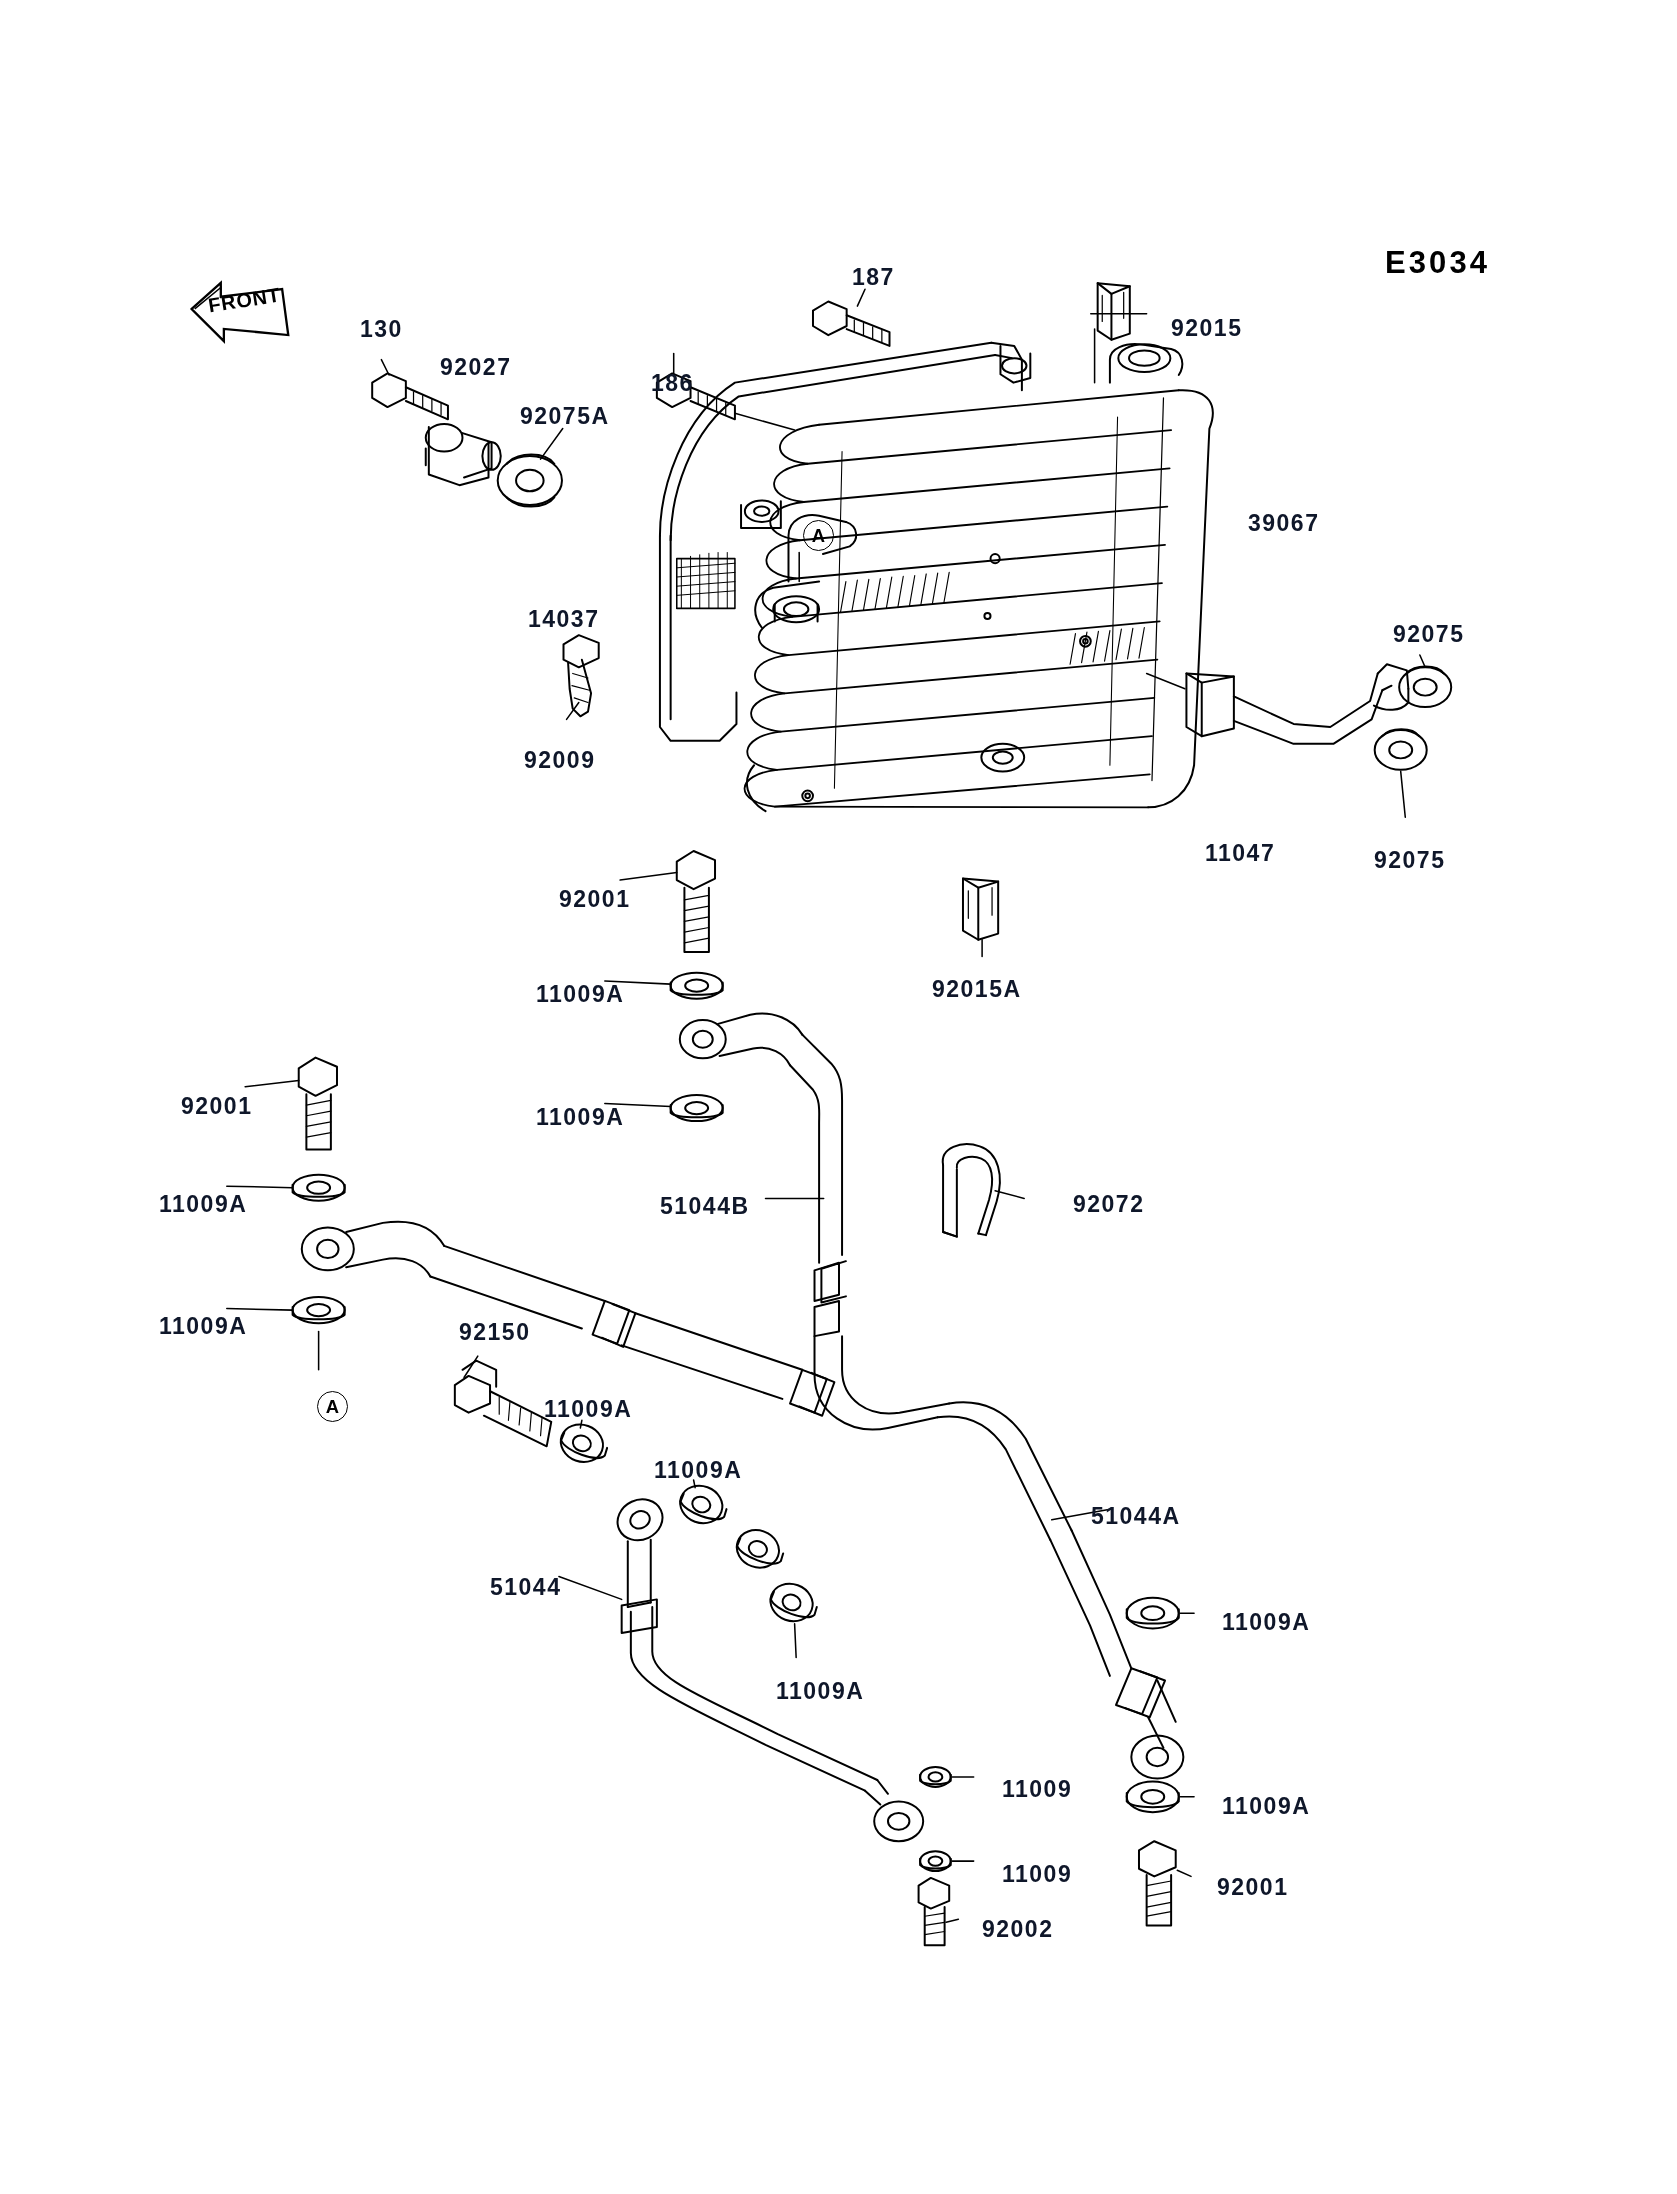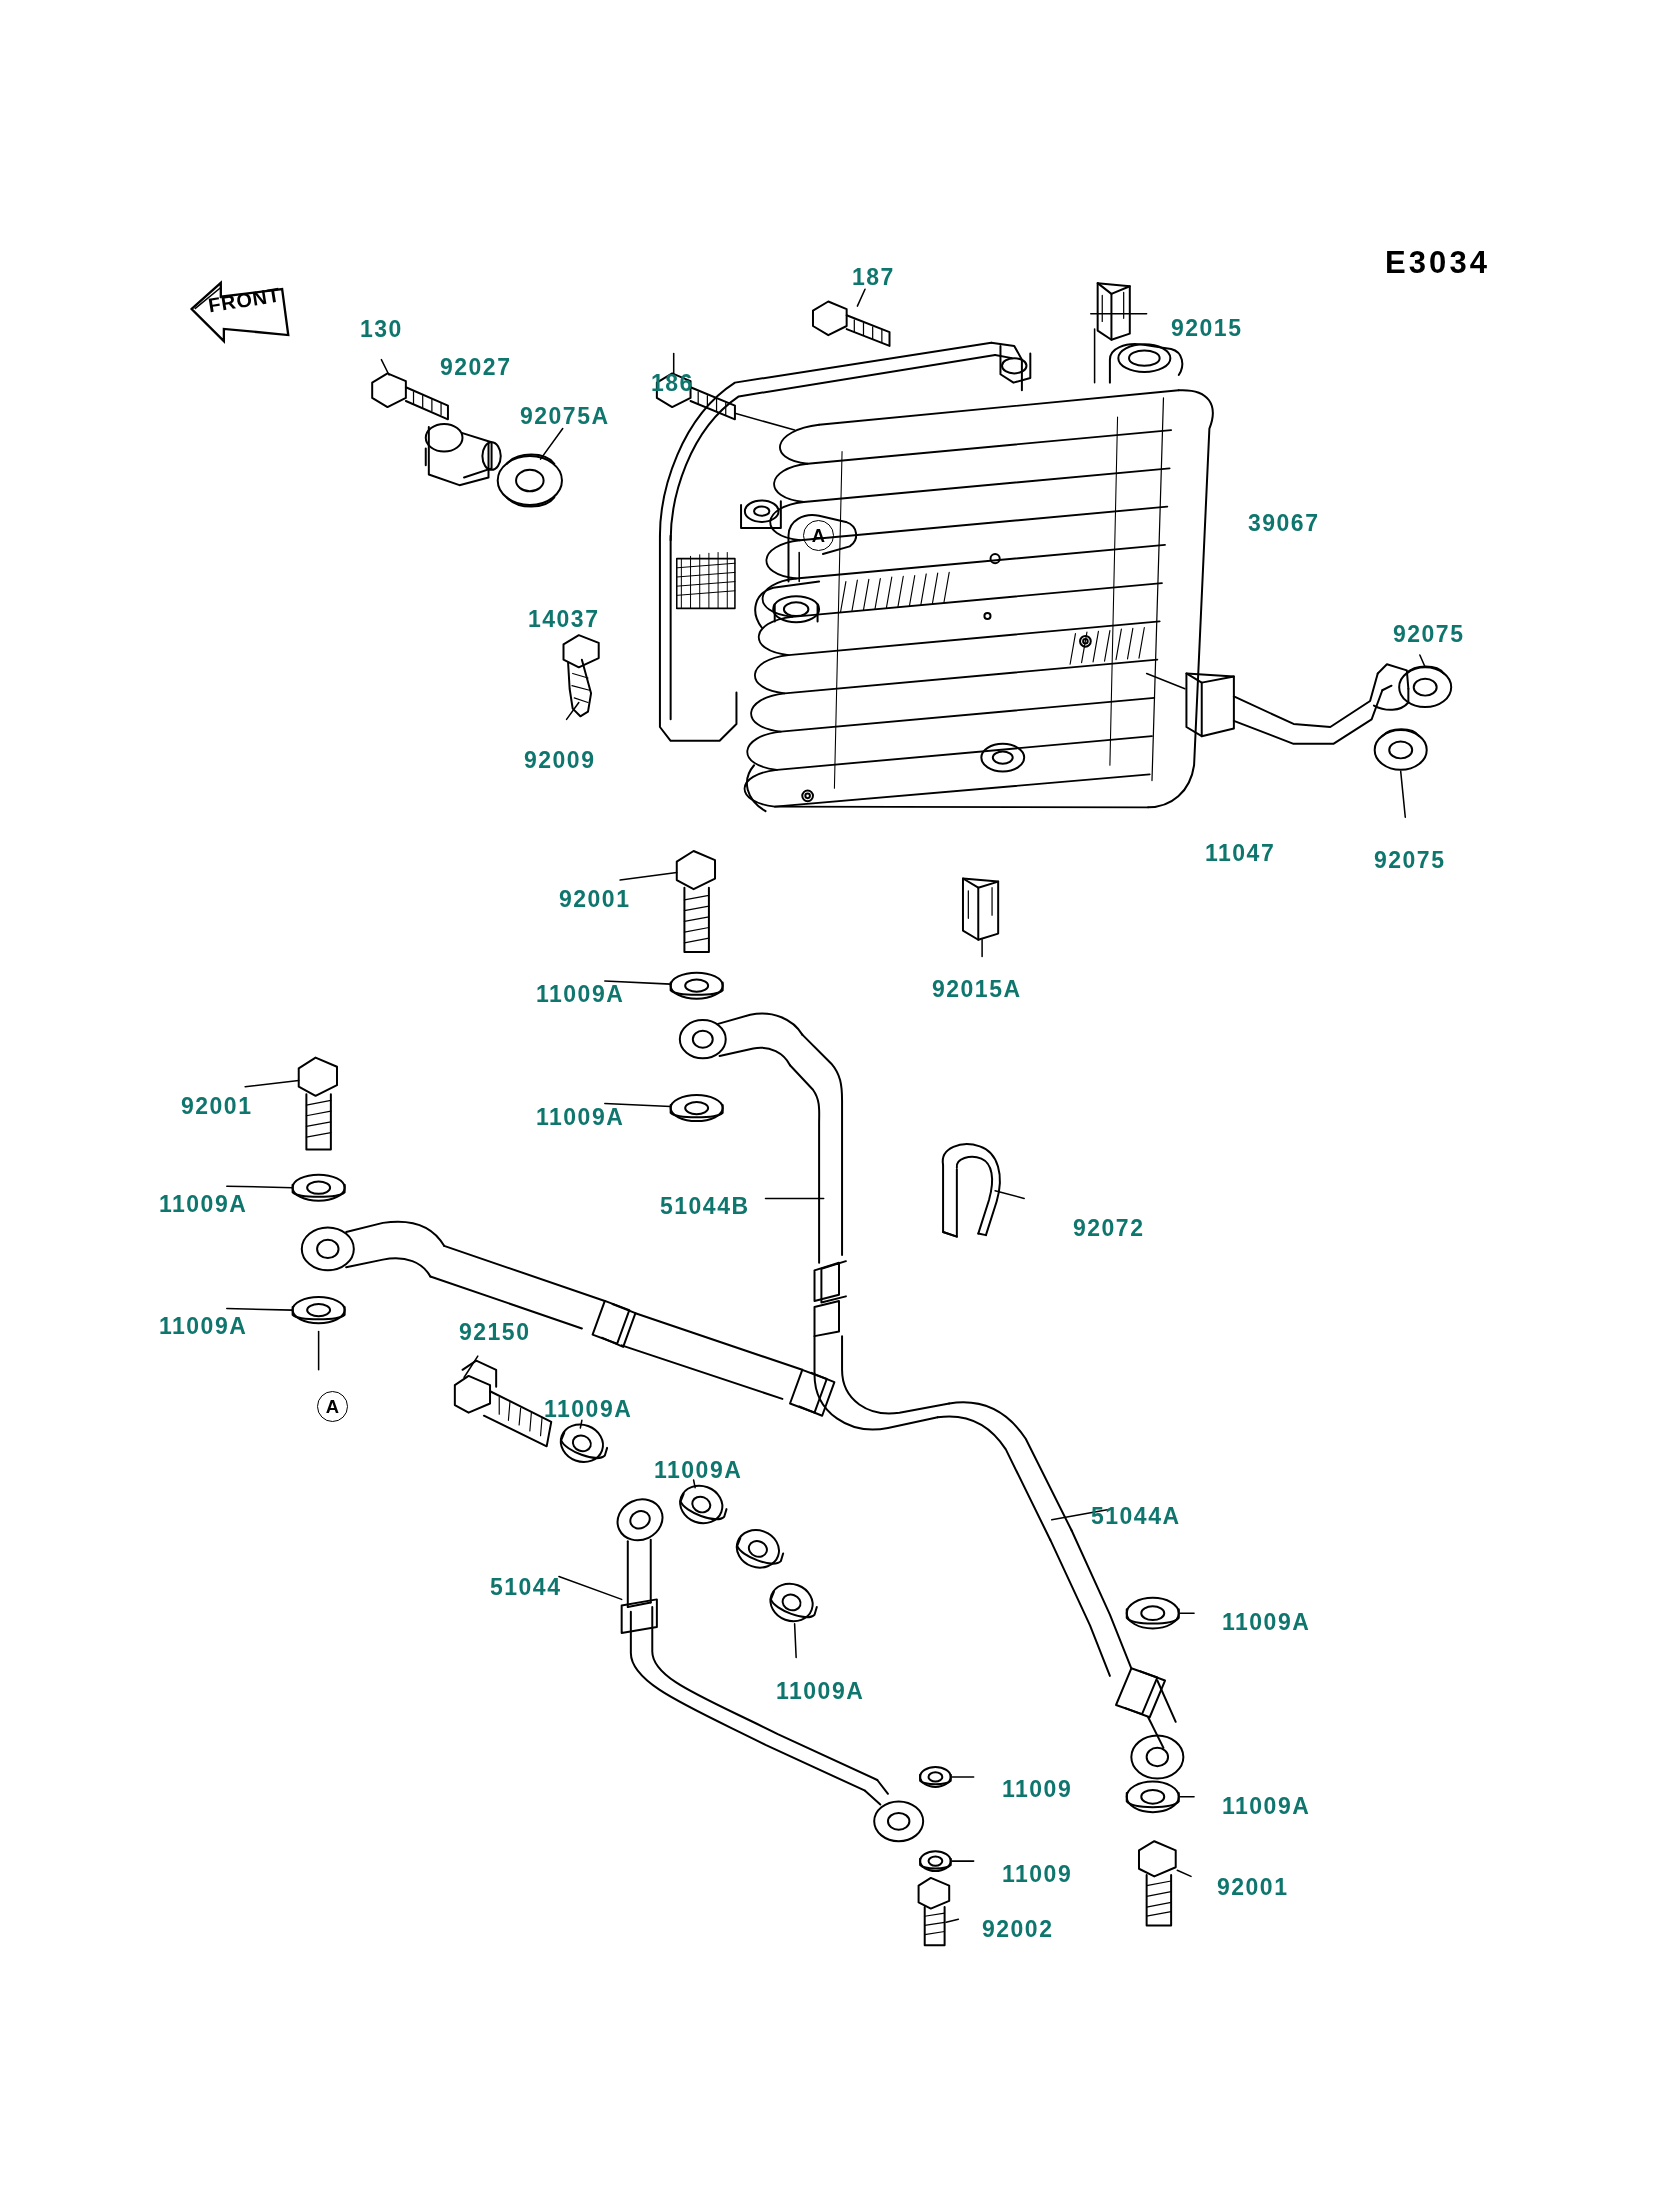--- a/index.html
+++ b/index.html
@@ -16,21 +16,21 @@
     height: 2194px;
     background: #ffffff;
     overflow: hidden;
   }
   .lbl {
     position: absolute;
     font-family: "Liberation Sans", sans-serif;
     font-weight: bold;
     font-size: 23px;
     letter-spacing: 1.5px;
-    color: #0f766e;
+    color: #0f172a;
     white-space: nowrap;
   }
   .dwg {
     position: absolute;
     left: 0; top: 0;
     width: 1678px;
     height: 2194px;
   }
   .figcode {
     position: absolute;
@@ -389,21 +389,21 @@
   <div class="lbl" style="left:1393px; top:621px;">92075</div>
   <div class="lbl" style="left:1205px; top:840px;">11047</div>
   <div class="lbl" style="left:1374px; top:847px;">92075</div>
   <div class="lbl" style="left:559px; top:886px;">92001</div>
   <div class="lbl" style="left:536px; top:981px;">11009A</div>
   <div class="lbl" style="left:932px; top:976px;">92015A</div>
   <div class="lbl" style="left:536px; top:1104px;">11009A</div>
   <div class="lbl" style="left:181px; top:1093px;">92001</div>
   <div class="lbl" style="left:159px; top:1191px;">11009A</div>
   <div class="lbl" style="left:660px; top:1193px;">51044B</div>
-  <div class="lbl" style="left:1073px; top:1191px;margin-top:24px;">92072</div>
+  <div class="lbl" style="left:1073px; top:1191px;">92072</div>
   <div class="lbl" style="left:159px; top:1313px;">11009A</div>
   <div class="lbl" style="left:459px; top:1319px;">92150</div>
   <div class="lbl" style="left:544px; top:1396px;">11009A</div>
   <div class="lbl" style="left:654px; top:1457px;">11009A</div>
   <div class="lbl" style="left:1091px; top:1503px;">51044A</div>
   <div class="lbl" style="left:490px; top:1574px;">51044</div>
   <div class="lbl" style="left:1222px; top:1609px;">11009A</div>
   <div class="lbl" style="left:776px; top:1678px;">11009A</div>
   <div class="lbl" style="left:1002px; top:1776px;">11009</div>
   <div class="lbl" style="left:1222px; top:1793px;">11009A</div>

